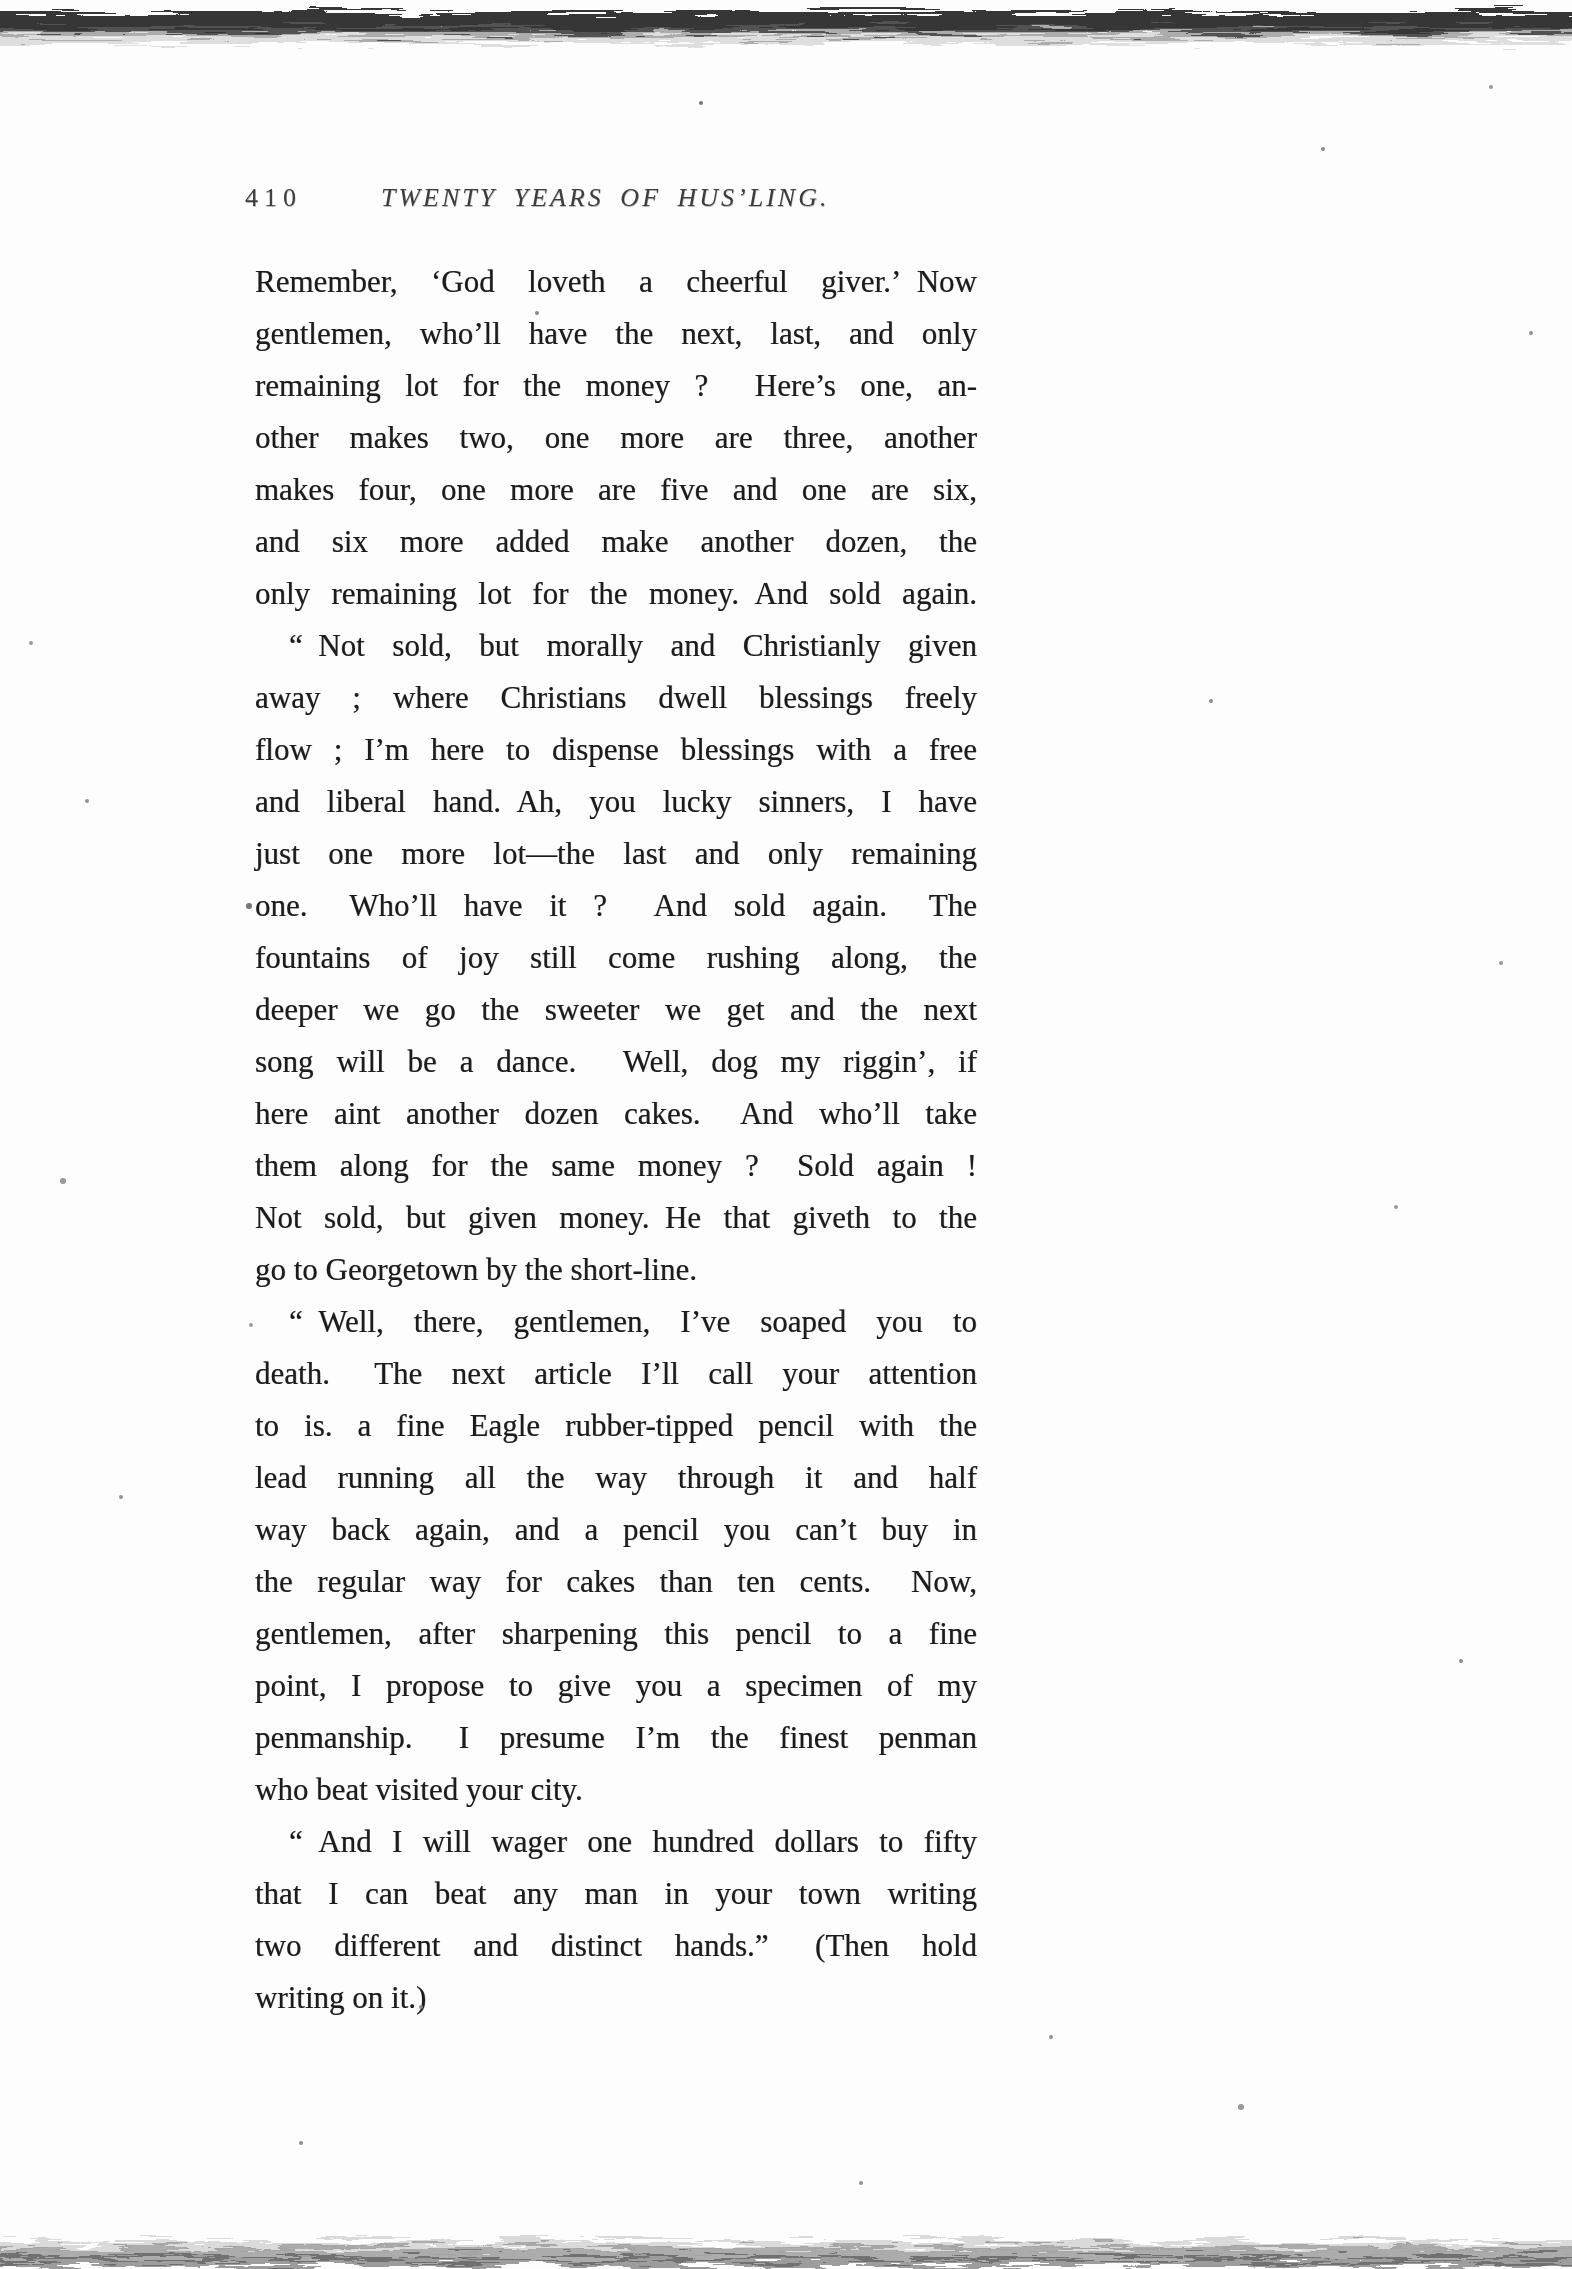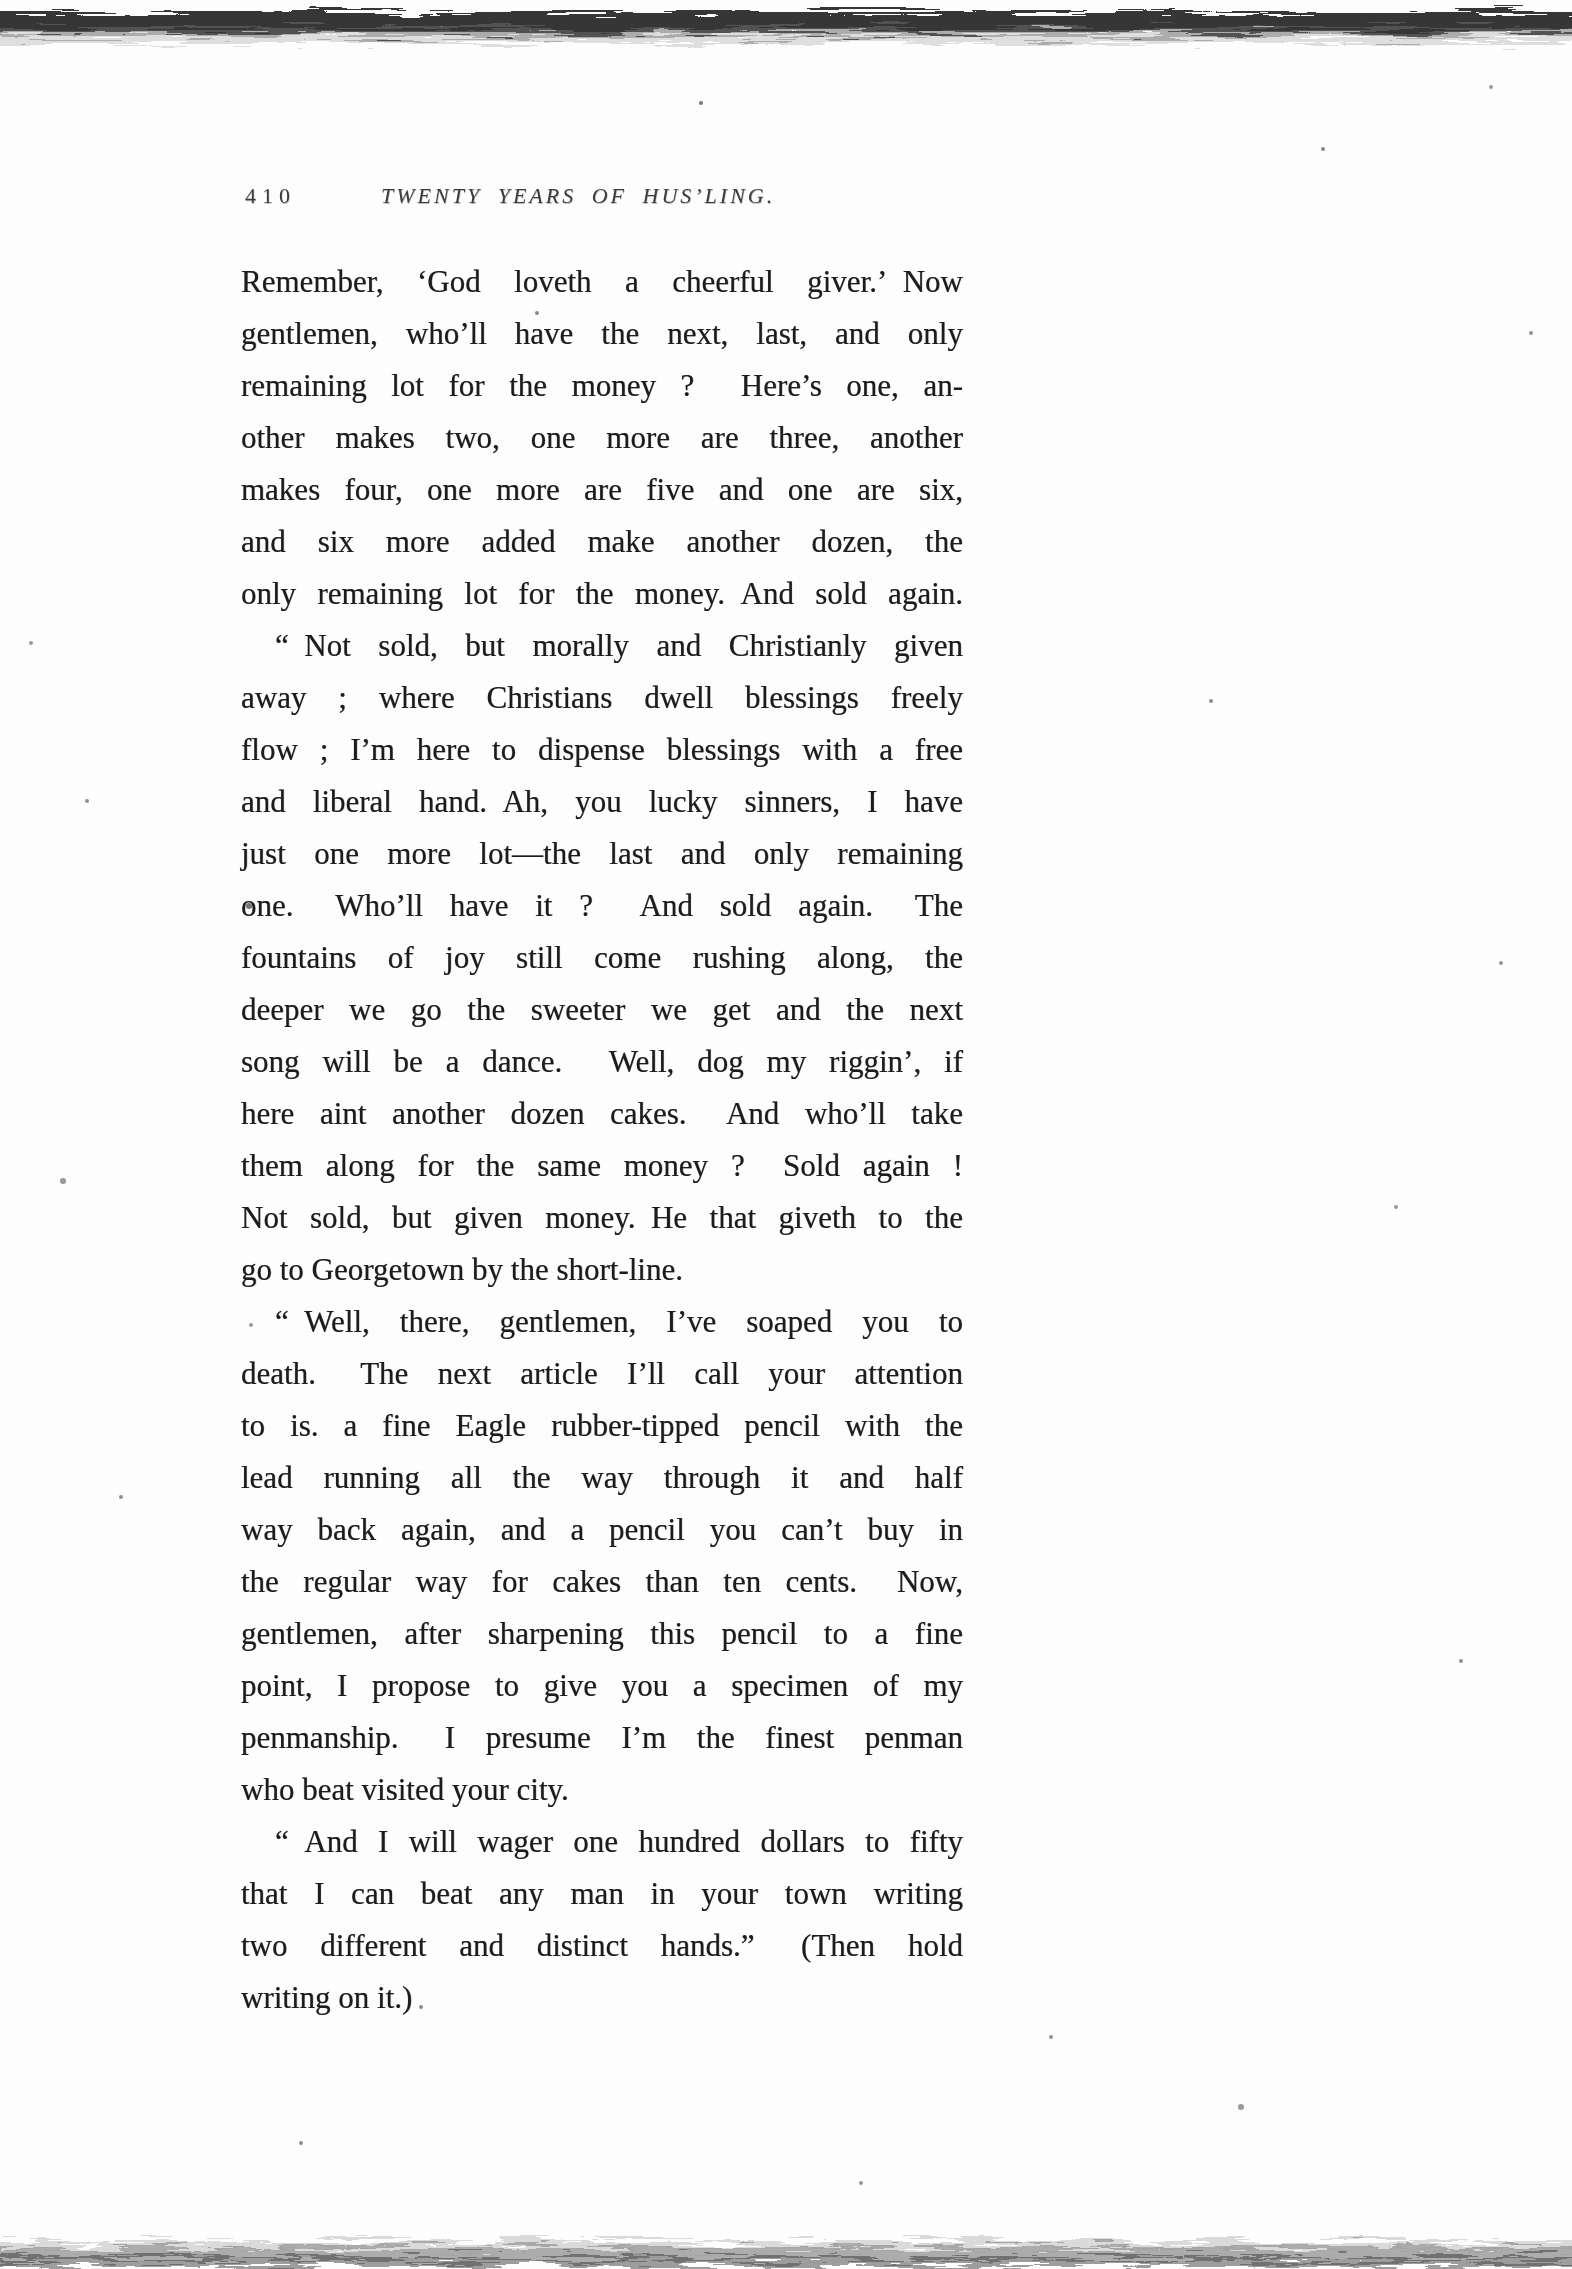--- a/index.html
+++ b/index.html
@@ -14,28 +14,28 @@
   .band{position:absolute;left:0;pointer-events:none;}
   .band-top{top:0;}
   .band-bottom{bottom:0;}
   .r-dark{fill:var(--artifact-dark,#2b2b2b);}
   .r-mid{fill:var(--artifact-mid,#6a6a6a);}
   .r-lite{fill:#9a9a9a;}
   
   .header{
     position:absolute;left:245px;top:183px;width:724px;height:40px;
     color:var(--header-ink,#3d3d3d);
-    font-size:22px;letter-spacing:2px;
+    font-size:26px;letter-spacing:2px;
     text-shadow:0.5px 0.5px 0 rgba(60,60,60,.35);
   }
   .pagenum{position:absolute;left:0;top:0;letter-spacing:6px;}
   .title{position:absolute;left:136px;top:0;letter-spacing:3px;word-spacing:7px;font-style:italic;}
   
   .body-text{
-    position:absolute;left:241px;top:256px;width:722px;
+    position:absolute;left:255px;top:256px;width:722px;
     color:var(--ink,#1c1c1c);
     font-size:31px;line-height:52px;
     text-shadow:0.45px 0.45px 0 rgba(25,25,25,.4), -0.3px -0.25px 0 rgba(55,55,55,.28);
   }
   .line{text-align:justify;text-align-last:justify;height:52px;}
   .line.indent{text-indent:34px;}
   .line.end{text-align-last:left;}
   
   .specks{
     position:absolute;left:0;top:0;width:2px;height:2px;border-radius:50%;

